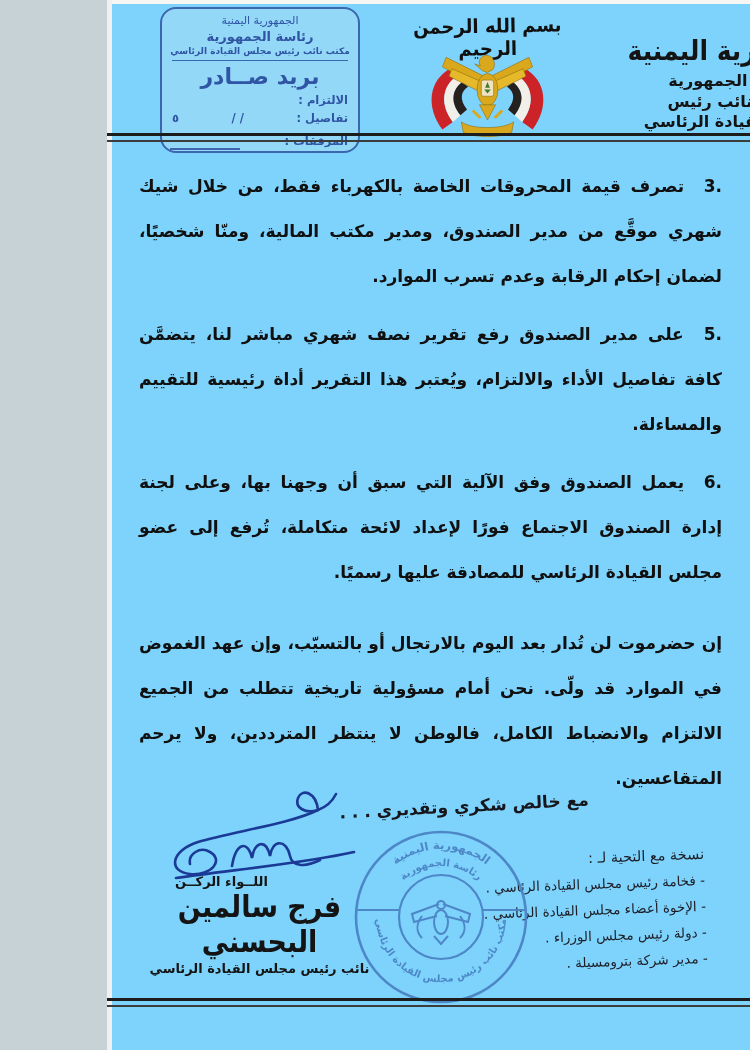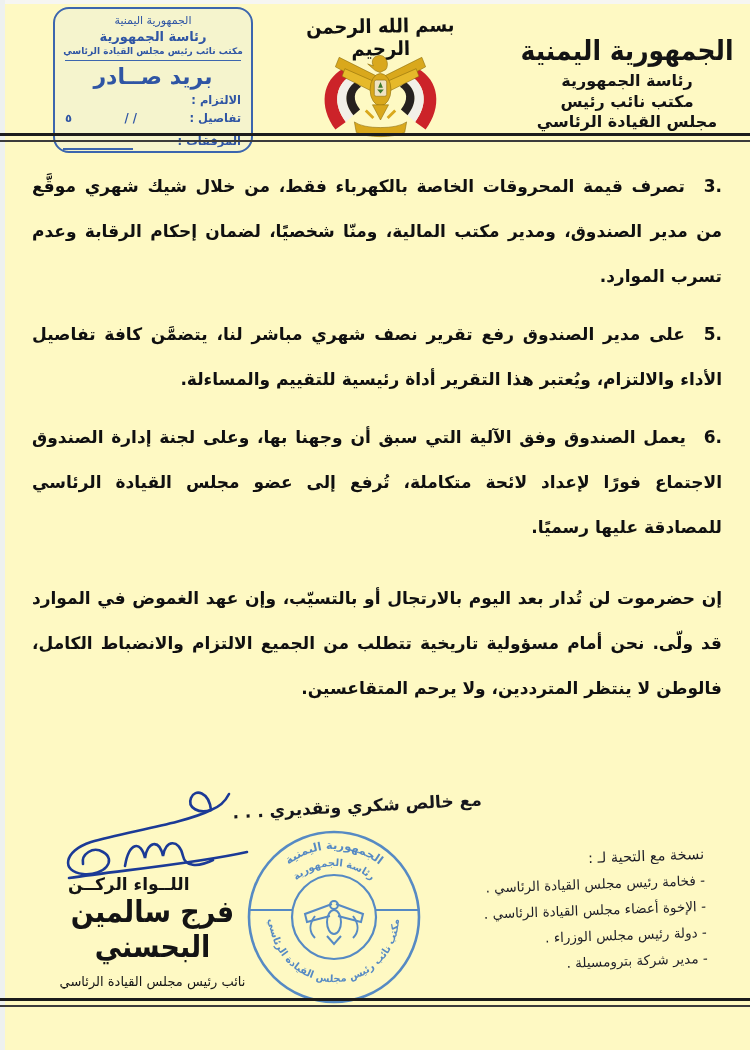--- a/index.html
+++ b/index.html
@@ -1,16 +1,16 @@
 <!DOCTYPE html>
 <html lang="ar" dir="rtl"><head>
 <meta charset="utf-8">
 <style>
   html,body{margin:0;padding:0;background:#c7d2d6;}
-  .page{position:relative;width:750px;height:1050px;background:#fef9c3;overflow:hidden;
+  .page{position:relative;width:643px;height:1050px;background:#7dd3fc;overflow:hidden;
         font-family:"DejaVu Sans",sans-serif;direction:rtl;color:#141414;}
   .edge-top{position:absolute;top:0;left:0;right:0;height:4px;background:#f6f6f2;}
   .edge-left{position:absolute;top:0;left:0;width:5px;bottom:0;background:#eef1ef;}
 
   
   .double-rule{position:absolute;left:0;right:0;height:4px;
                border-top:3px solid #1c1c1c;border-bottom:2px solid #3c3c3c;z-index:5;}
   .rule-header{top:133px;}
   .rule-footer{top:998px;}
 
@@ -46,23 +46,23 @@
   .item .num{direction:ltr;unicode-bidi:embed;padding-left:10px;}
   .closing{margin-top:26px;}
 
   
   .salutation{position:absolute;top:796px;left:232px;width:250px;text-align:center;
               font-size:17px;font-weight:bold;color:#16161c;transform:rotate(-3deg);}
 
   
   .sig-block{position:absolute;top:780px;left:30px;width:245px;text-align:center;z-index:3;}
   .sig-svg{display:block;margin:0 auto;}
-  .sig-rank{font-size:17px;font-weight:bold;margin-top:-16px;text-align:left;padding-left:38px;}
+  .sig-rank{font-size:13px;font-weight:bold;margin-top:-16px;text-align:left;padding-left:38px;}
   .sig-name{font-size:27px;font-weight:bold;transform:scaleY(1.12);margin-top:4px;letter-spacing:-1px;}
-  .sig-title{font-size:13px;font-weight:normal;margin-top:14px;}
+  .sig-title{font-size:13px;font-weight:bold;margin-top:6px;}
 
   
   .seal{position:absolute;top:826px;left:243px;width:182px;height:182px;opacity:0.93;z-index:2;}
 
   
   .cc{position:absolute;top:850px;right:44px;width:235px;text-align:right;
       transform:rotate(-2deg);color:#1d1d26;}
   .cc .cc-head{font-size:14.5px;margin-bottom:5px;}
   .cc .cc-item{font-size:13.5px;line-height:26px;white-space:nowrap;}
 </style>

